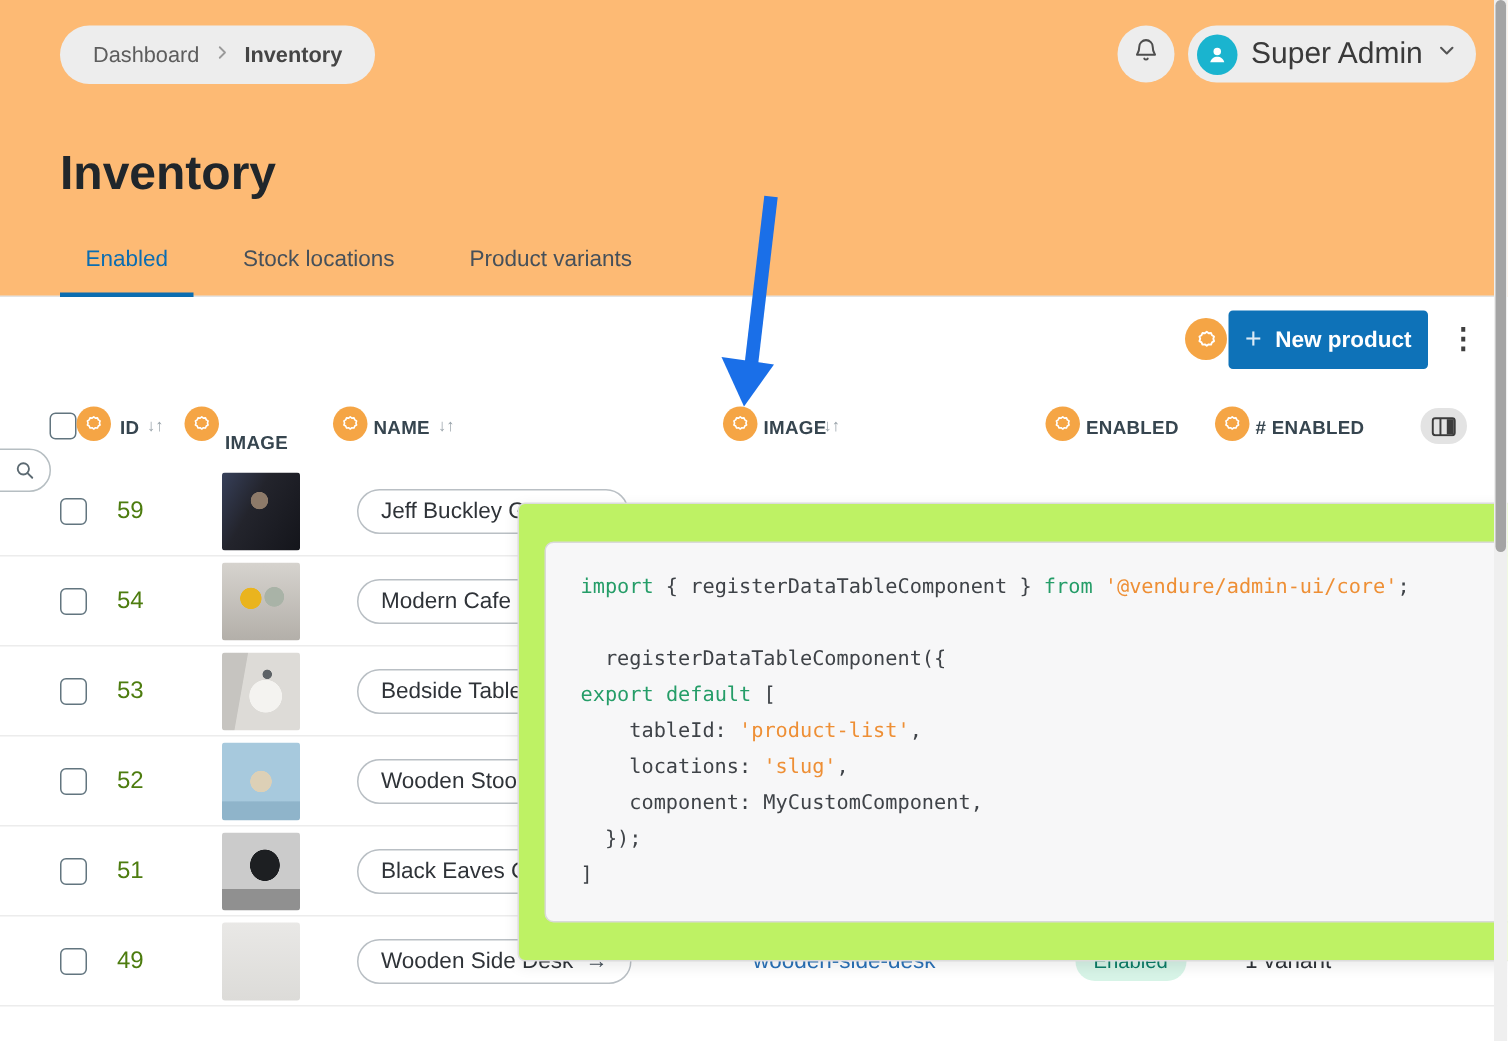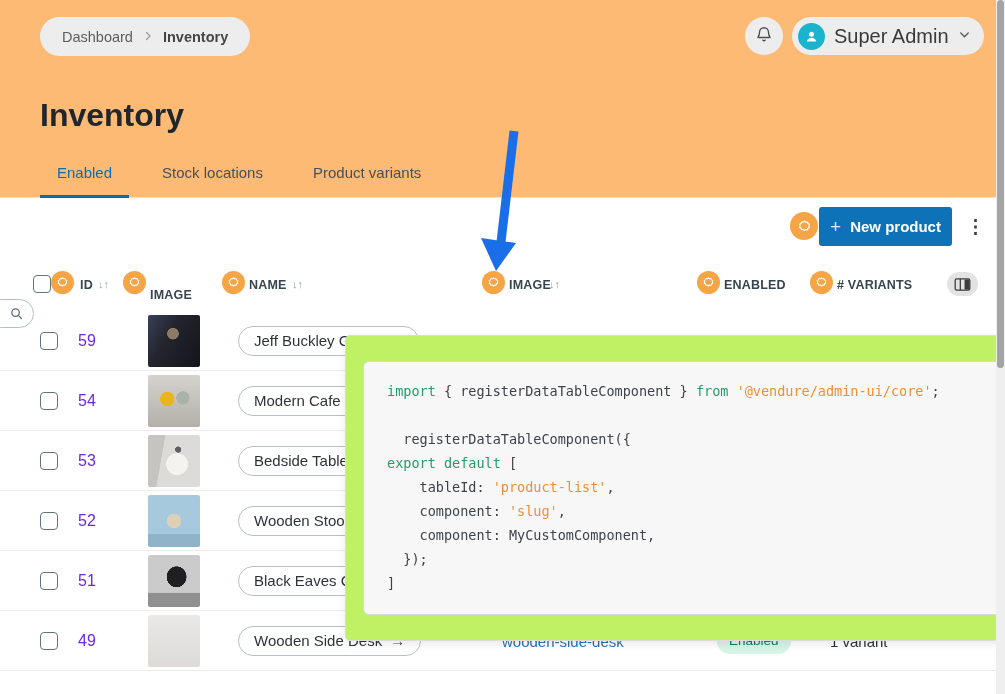--- a/index.html
+++ b/index.html
@@ -53,21 +53,21 @@
   
   .search-pill{position:absolute;left:-13px;top:299px;width:47px;height:29px;border-radius:15px;
                border:1px solid #b6bec2;background:#fff;z-index:6;display:flex;align-items:center;
                justify-content:flex-end;padding-right:9px;box-sizing:border-box;cursor:pointer;}
 
   
   .tbody{position:absolute;left:0;top:311px;width:100%;z-index:1;}
   .trow{position:relative;height:59px;border-bottom:1px solid #ececec;}
   .trow > *{position:absolute;top:50%;transform:translateY(-50%);}
   .c-check{left:40px;}
-  .c-id{left:78px;font-size:16px;color:#6d28d9;}
+  .c-id{left:78px;font-size:16px;color:#4d7c0f;}
   .c-thumb{left:148px;width:52px;height:52px;border-radius:2px;}
   .pill{left:238px;display:inline-flex;align-items:center;gap:8px;height:30px;padding:0 15px;
         background:#fff;border:1px solid #b9bfc4;border-radius:16px;font-size:15px;color:#2f3338;
         cursor:pointer;white-space:nowrap;font-family:"Liberation Sans",sans-serif;}
   .pill-arrow{color:#45505a;}
   .c-slug{left:502px;font-size:15px;color:#2a72b8;text-decoration:none;cursor:pointer;white-space:nowrap;}
   .badge{left:717px;display:inline-flex;align-items:center;height:26px;padding:0 12px;
          border-radius:13px;background:#d7f4e7;color:#0b7c66;font-size:13.5px;font-weight:500;}
   .c-variants{left:830px;font-size:15px;color:#2f3338;white-space:nowrap;}
 
@@ -212,21 +212,21 @@
           <path d="M12 3.5l2 1.6 2.6-.3 1 2.4 2.2 1.3-.8 2.5.8 2.5-2.2 1.3-1 2.4-2.6-.3-2 1.6-2-1.6-2.6.3-1-2.4-2.2-1.3.8-2.5-.8-2.5 2.2-1.3 1-2.4 2.6.3z"></path>
         </svg>
       </span>
     <span class="hlabel" style="left:724px;">ENABLED</span>
 
     <span class="ext-dot" style="left:810px;top:1px;">
         <svg width="13" height="13" viewBox="0 0 24 24" fill="none" stroke="#fff" stroke-width="2" stroke-linejoin="round">
           <path d="M12 3.5l2 1.6 2.6-.3 1 2.4 2.2 1.3-.8 2.5.8 2.5-2.2 1.3-1 2.4-2.6-.3-2 1.6-2-1.6-2.6.3-1-2.4-2.2-1.3.8-2.5-.8-2.5 2.2-1.3 1-2.4 2.6.3z"></path>
         </svg>
       </span>
-    <span class="hlabel" style="left:837px;"># VARIANTS</span>
+    <span class="hlabel" style="left:837px;"># ENABLED</span>
 
     <span class="colview-btn">
       <svg width="17" height="13" viewBox="0 0 20 16">
           <rect x="1" y="1" width="18" height="14" rx="2" fill="none" stroke="#3c3c3c" stroke-width="1.6"></rect>
           <line x1="7.3" y1="1" x2="7.3" y2="15" stroke="#3c3c3c" stroke-width="1.6"></line>
           <rect x="12.5" y="1.8" width="5.7" height="12.4" fill="#3c3c3c"></rect>
         </svg>
     </span>
   </div>
 
@@ -297,21 +297,21 @@
       </div>
     </div>
 
   <div class="popup">
     <div class="codeblock" id="code-block">
         <div class="code-line"><span class="k">import</span><span> { registerDataTableComponent } </span><span class="k">from</span><span> </span><span class="s">'@vendure/admin-ui/core'</span><span>;</span></div>
         <div class="code-line">&nbsp;</div>
         <div class="code-line"><span>  registerDataTableComponent({</span></div>
         <div class="code-line"><span class="k">export</span><span> </span><span class="k">default</span><span> [</span></div>
         <div class="code-line"><span>    tableId: </span><span class="s">'product-list'</span><span>,</span></div>
-        <div class="code-line"><span>    component: </span><span class="s">'slug'</span><span>,</span></div>
+        <div class="code-line"><span>    locations: </span><span class="s">'slug'</span><span>,</span></div>
         <div class="code-line"><span>    component: MyCustomComponent,</span></div>
         <div class="code-line"><span>  });</span></div>
         <div class="code-line"><span>]</span></div>
       </div>
   </div>
 
   <svg class="anno" width="1005" height="694" viewBox="0 0 1005 694">
     <line x1="514" y1="131" x2="501" y2="242" stroke="#1a6fe8" stroke-width="9"></line>
     <polygon points="481,238 516,243 496,271" fill="#1a6fe8"></polygon>
   </svg>

